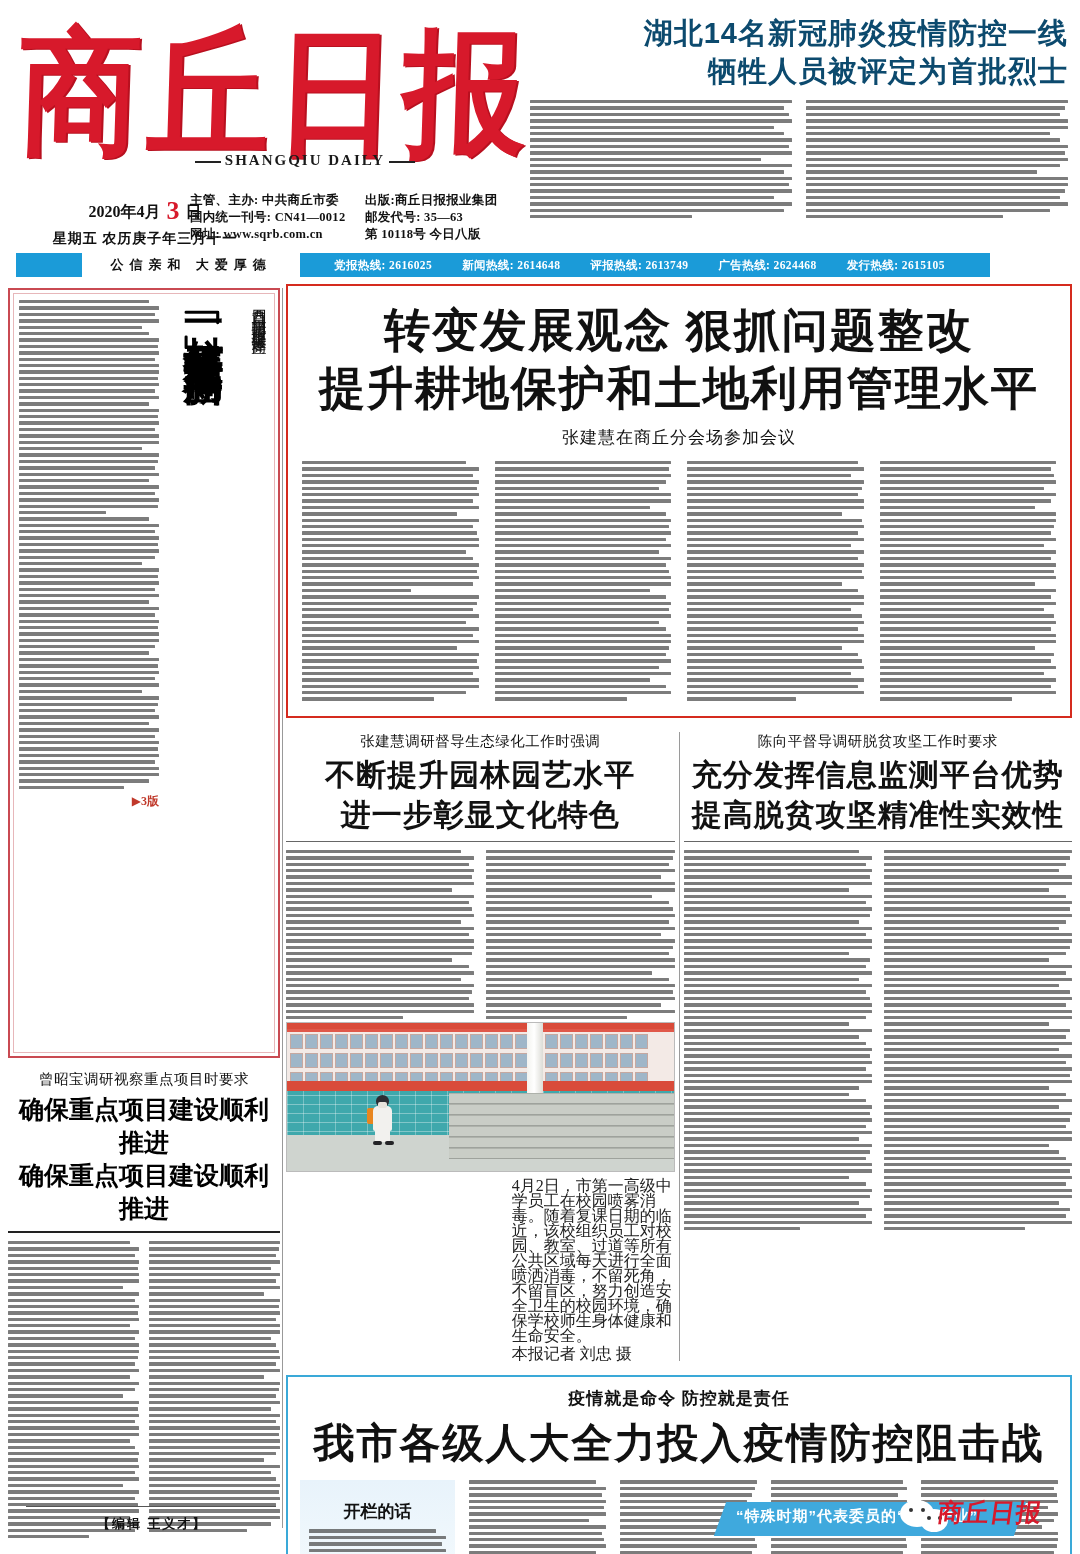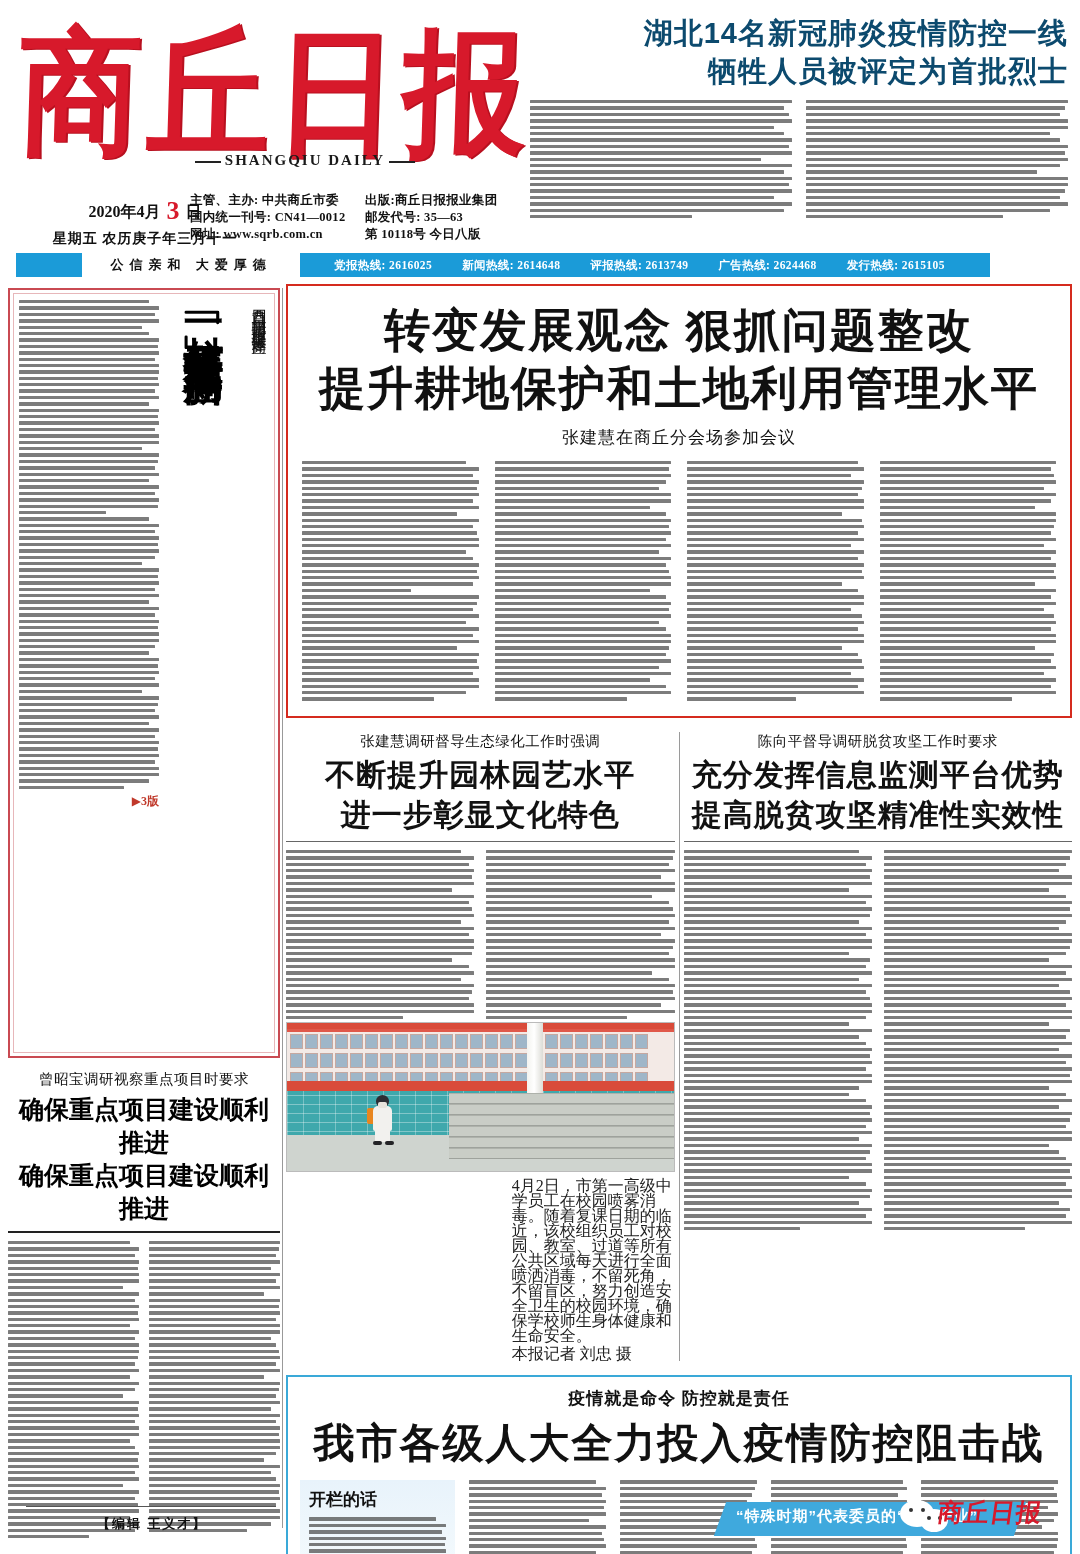--- a/index.html
+++ b/index.html
@@ -147,21 +147,21 @@
 
   
   .bluebox{border:2px solid #3aa9d8;padding:10px 12px 12px;box-sizing:border-box;margin-top:14px;}
   .bluebox .shoulder{text-align:center;font-size:17px;letter-spacing:1px;font-weight:bold;
      font-family:"Liberation Sans","DejaVu Sans",sans-serif;}
   .bluebox .bighl{text-align:center;font-weight:bold;font-size:41px;line-height:54px;letter-spacing:2px;margin-top:6px;
      font-family:"Liberation Serif","DejaVu Serif",serif;}
   .bluebox .cols{display:flex;gap:14px;margin-top:10px;}
   .bluebox .cols .col{flex:1;}
   .kailan{background:linear-gradient(180deg,#e8f3fb,#f4fafd);padding:8px 9px;box-sizing:border-box;}
-  .kailan h4{margin:0 0 6px;text-align:left;font-size:17px;font-weight:bold;
+  .kailan h4{margin:12px 0 6px;text-align:center;font-size:17px;font-weight:bold;
     font-family:Liberation Mono, monospace;}
 
   
   .wxbar{position:absolute;right:10px;bottom:12px;width:350px;height:48px;}
   .wxpara{position:absolute;left:0;top:8px;width:300px;height:34px;background:#3fa9dd;
      transform:skewX(-20deg);}
   .wxtext{position:absolute;left:16px;top:13px;width:300px;color:#fff;font-weight:bold;font-size:15px;letter-spacing:1px;
      font-family:"Liberation Sans","DejaVu Sans",sans-serif;}
   .wxlogo{position:absolute;left:176px;top:0px;width:60px;height:44px;}
   .wxlogo .b1{position:absolute;left:4px;top:6px;width:34px;height:27px;background:#fff;border-radius:50%;}

